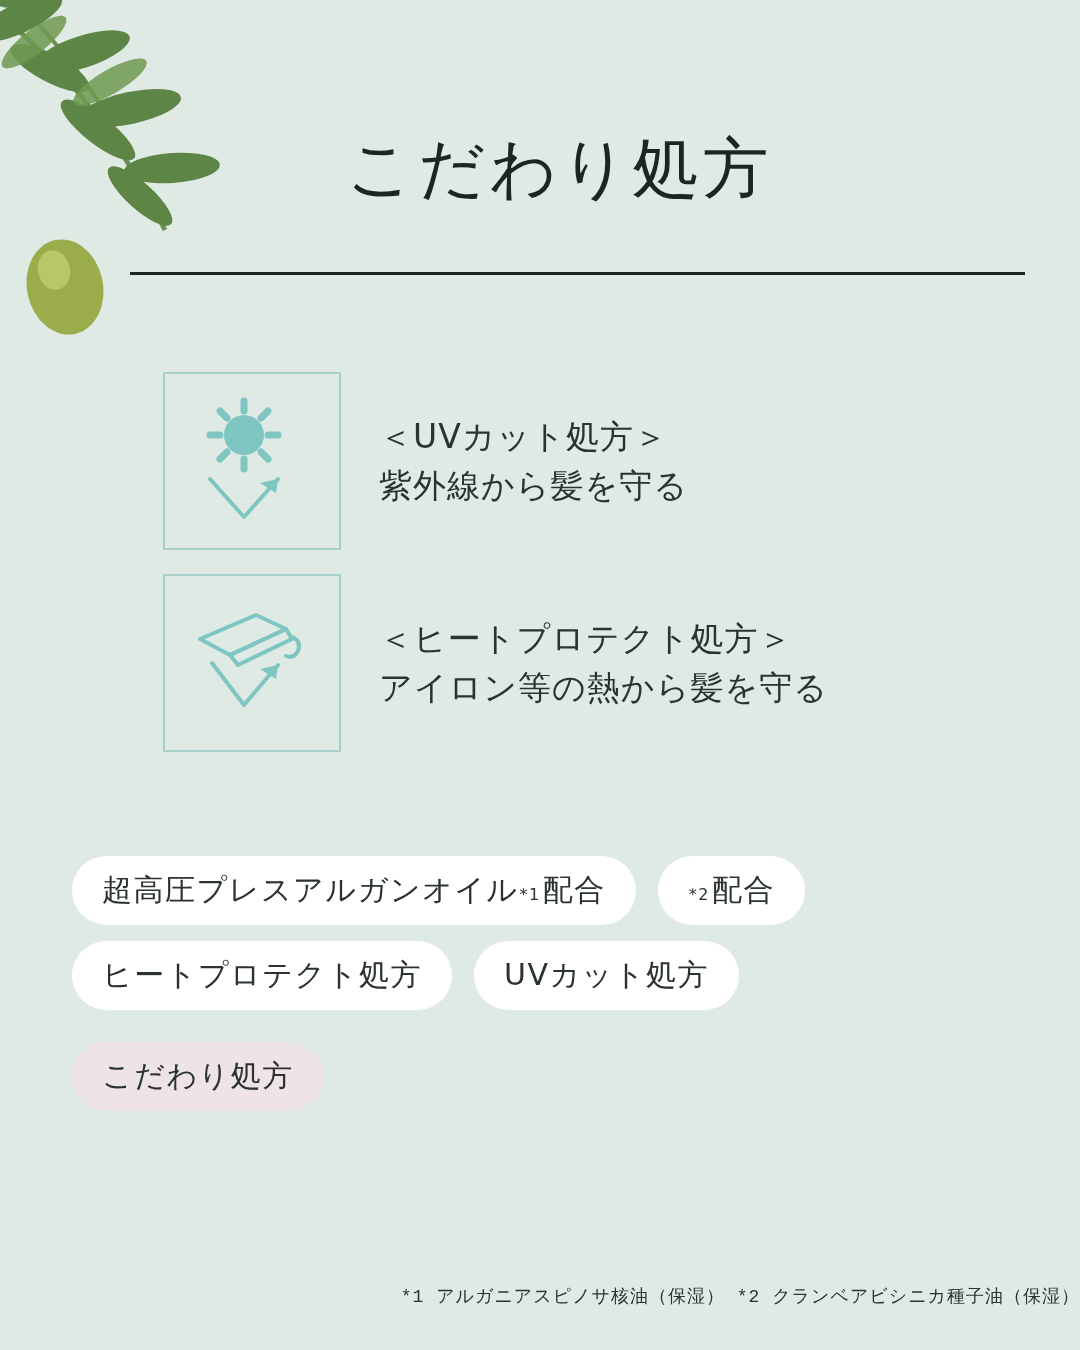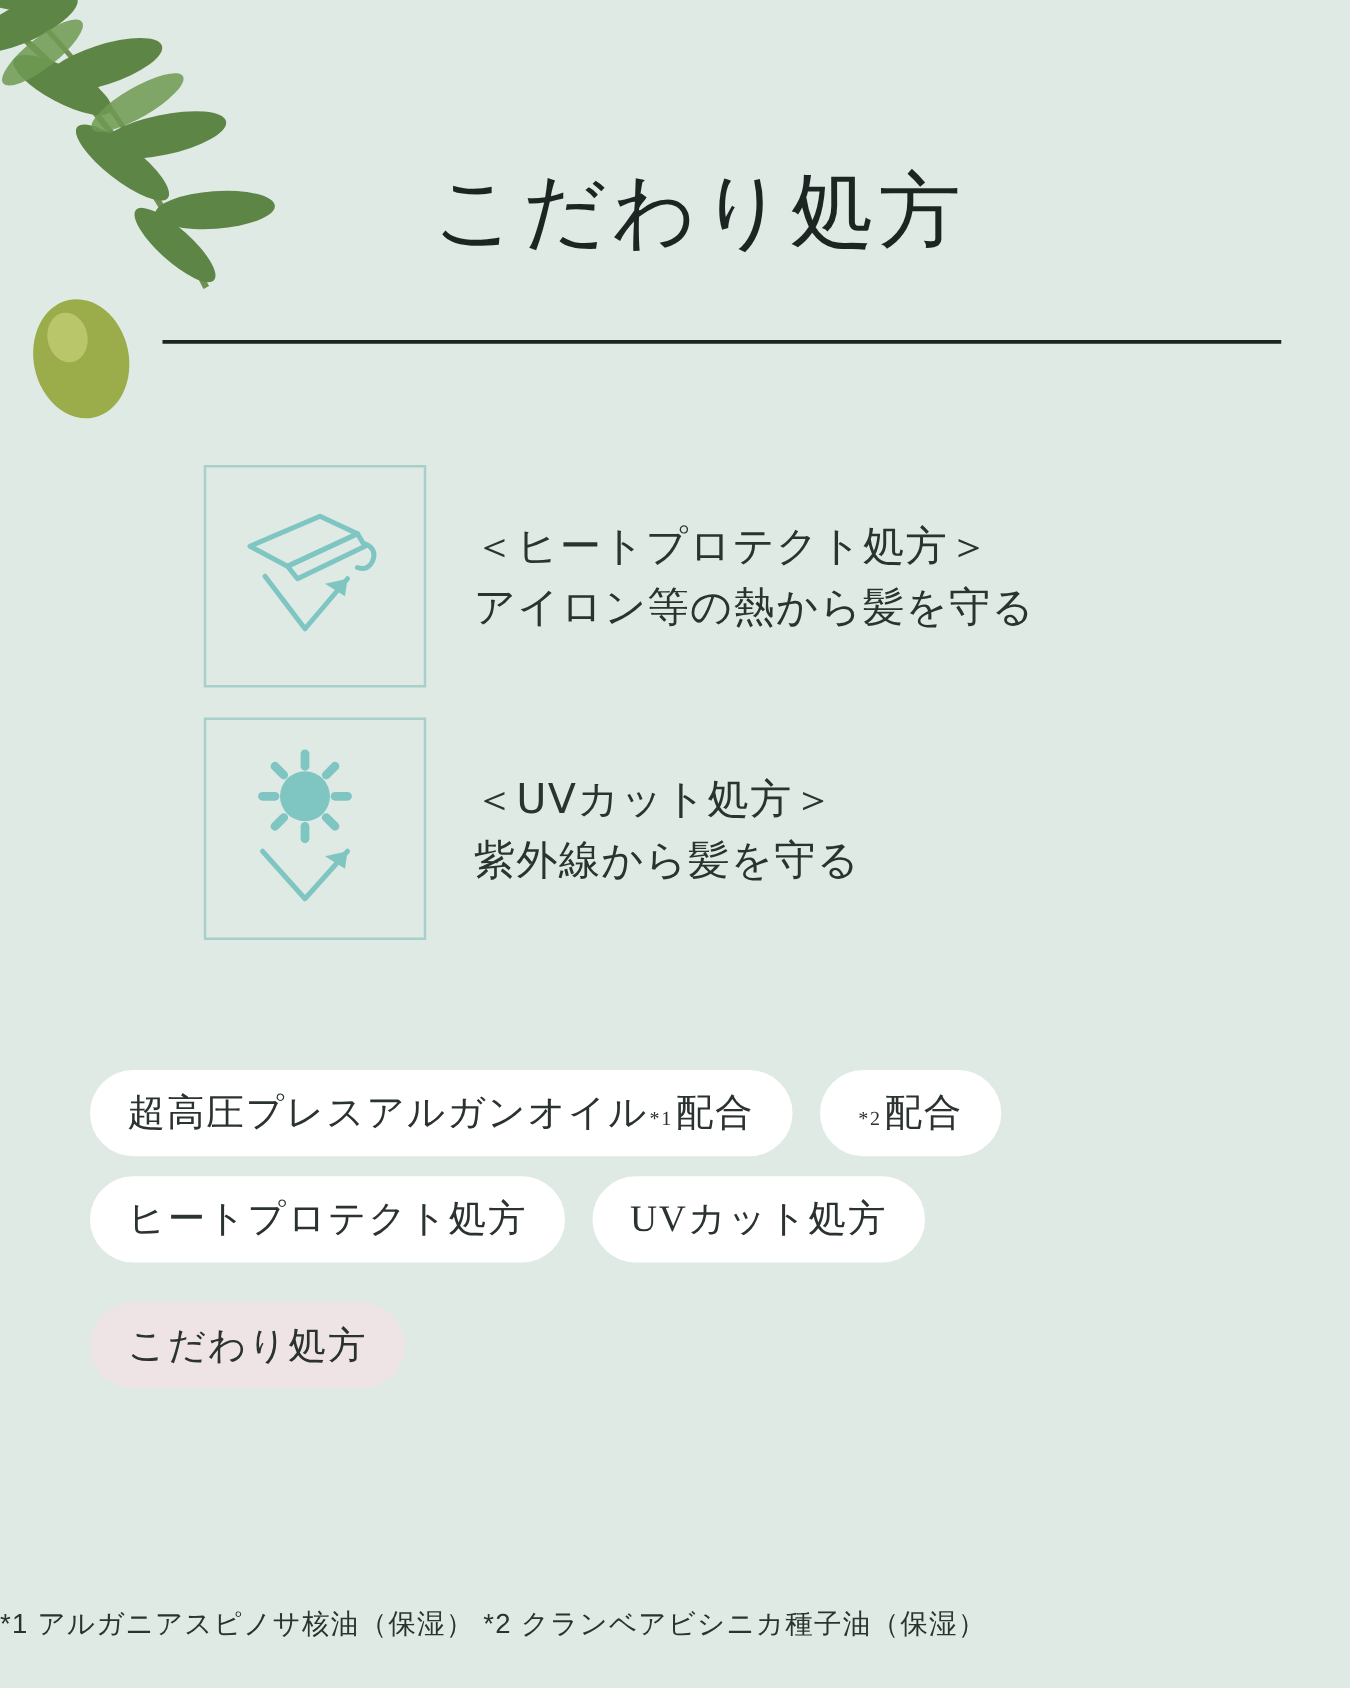--- a/index.html
+++ b/index.html
@@ -99,39 +99,39 @@
     align-items: baseline;
     border-radius: 40px;
     padding: 14px 30px;
     margin-right: 22px;
     font-size: 30px;
     letter-spacing: 1.5px;
     font-family: "DejaVu Sans", "Liberation Sans", sans-serif;
     white-space: nowrap;
     color: #2b3330;
   }
-  .tag.white { background: #ffffff; font-family: Liberation Serif, serif; }
+  .tag.white { background: #ffffff; }
   .tag.blush { background: #eee4e5; }
   .tag sup {
     font-size: 16px;
     vertical-align: super;
     margin: 0 2px 0 1px;
   }
 
   
   .footnote {
     position: absolute;
     left: 0;
     right: 0;
     top: 1284px;
-    text-align: left;
-    font-size: 22px;
+    text-align: right;
+    font-size: 18px;
     letter-spacing: 1px;
     color: #2b3330;
-    font-family: Liberation Sans, sans-serif;
+    font-family: Liberation Mono, monospace;
   }
 </style>
 </head>
 <body>
 
 <svg class="branch" viewBox="0 0 300 360">
 
   <path d="M -10 10 C 60 60, 120 130, 175 240" stroke="#6f8f52" stroke-width="5" fill="none"></path>
   <path d="M 10 0 C 50 30, 90 80, 120 130" stroke="#6f8f52" stroke-width="4" fill="none"></path>
 
@@ -151,38 +151,20 @@
   </g>
 
   <ellipse cx="75" cy="297" rx="38" ry="48" fill="#9bad4b" transform="rotate(-12 75 297)"></ellipse>
   <ellipse cx="64" cy="280" rx="16" ry="20" fill="#b9c76a" transform="rotate(-12 64 280)"></ellipse>
 </svg>
 
 <div class="page-title">こだわり処方</div>
 <div class="title-rule"></div>
 
 <div class="features">
-
-  <div class="feature-row">
-    <div class="feature-icon-box">
-      <svg width="140" height="140" viewBox="0 0 140 140">
-        <g stroke="#7fc6c2" stroke-width="4" fill="none" stroke-linecap="round" stroke-linejoin="round">
-          <path d="M18 46 L74 22 L104 36 L48 62 Z"></path>
-          <path d="M48 62 L104 36 L110 46 L56 72 Z"></path>
-          <path d="M110 44 q10 4 6 14 q-4 8 -12 5"></path>
-          <path d="M30 70 L62 112 L96 72"></path>
-        </g>
-        <path d="M96 72 L78 76 L94 86 Z" fill="#7fc6c2"></path>
-      </svg>
-    </div>
-    <div class="feature-text">
-      <span class="line1">＜ヒートプロテクト処方＞</span>
-      <span class="line2">アイロン等の熱から髪を守る</span>
-    </div>
-  </div>
 
   <div class="feature-row">
     <div class="feature-icon-box">
       <svg width="140" height="140" viewBox="0 0 140 140">
         <circle cx="62" cy="44" r="20" fill="#7fc6c2"></circle>
         <g stroke="#7fc6c2" stroke-width="7" stroke-linecap="round">
           <line x1="62" y1="10" x2="62" y2="20"></line>
           <line x1="62" y1="68" x2="62" y2="78"></line>
           <line x1="28" y1="44" x2="38" y2="44"></line>
           <line x1="86" y1="44" x2="96" y2="44"></line>
@@ -196,20 +178,38 @@
         </g>
         <path d="M96 88 L78 92 L94 102 Z" fill="#7fc6c2"></path>
       </svg>
     </div>
     <div class="feature-text">
       <span class="line1">＜UVカット処方＞</span>
       <span class="line2">紫外線から髪を守る</span>
     </div>
   </div>
 
+  <div class="feature-row">
+    <div class="feature-icon-box">
+      <svg width="140" height="140" viewBox="0 0 140 140">
+        <g stroke="#7fc6c2" stroke-width="4" fill="none" stroke-linecap="round" stroke-linejoin="round">
+          <path d="M18 46 L74 22 L104 36 L48 62 Z"></path>
+          <path d="M48 62 L104 36 L110 46 L56 72 Z"></path>
+          <path d="M110 44 q10 4 6 14 q-4 8 -12 5"></path>
+          <path d="M30 70 L62 112 L96 72"></path>
+        </g>
+        <path d="M96 72 L78 76 L94 86 Z" fill="#7fc6c2"></path>
+      </svg>
+    </div>
+    <div class="feature-text">
+      <span class="line1">＜ヒートプロテクト処方＞</span>
+      <span class="line2">アイロン等の熱から髪を守る</span>
+    </div>
+  </div>
+
 </div>
 
 <div class="tags">
 
   <div class="tag-row">
     <span class="tag white">
       <span>超高圧プレスアルガンオイル</span>
         <sup>*1</sup>
         <span>配合</span>
     </span>

